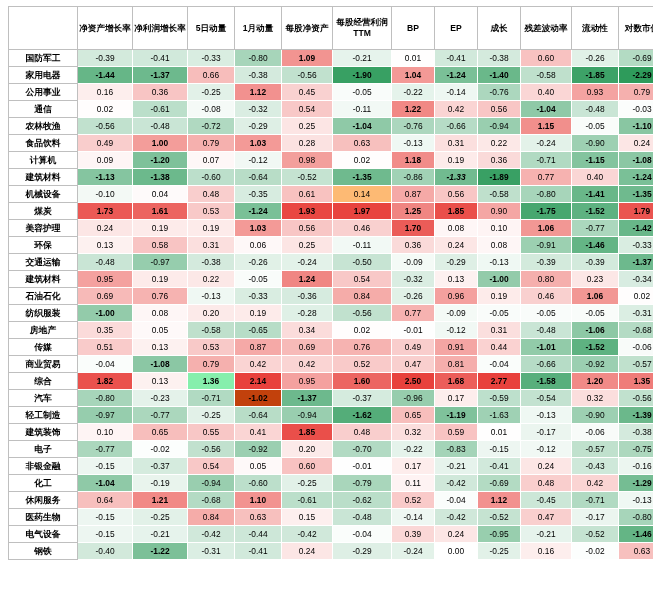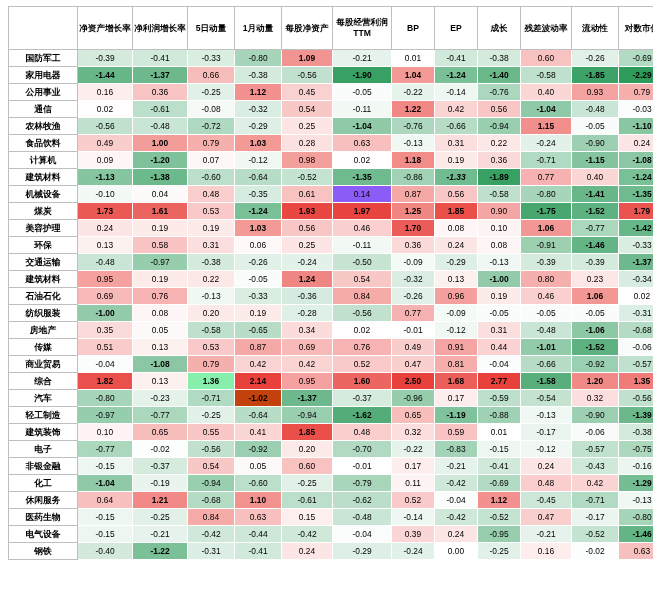--- a/index.html
+++ b/index.html
@@ -197,21 +197,21 @@
           <td class="val" style="background: rgb(250, 214, 213);">0.40</td>
           <td class="val" style="background: rgb(122, 192, 151); font-weight: bold;">-1.24</td>
         </tr>
         <tr>
           <td class="rowhead">机械设备</td>
           <td class="val" style="background: rgb(243, 249, 245);">-0.10</td>
           <td class="val" style="background: rgb(254, 250, 250);">0.04</td>
           <td class="val" style="background: rgb(249, 206, 205);">0.48</td>
           <td class="val" style="background: rgb(215, 236, 224);">-0.35</td>
           <td class="val" style="background: rgb(248, 194, 192);">0.61</td>
-          <td class="val" style="background: #8b5cf6;">0.14</td>
+          <td class="val" style="background: #fdba74;">0.14</td>
           <td class="val" style="background: rgb(245, 169, 167);">0.87</td>
           <td class="val" style="background: rgb(248, 198, 197);">0.56</td>
           <td class="val" style="background: rgb(191, 224, 204);">-0.58</td>
           <td class="val" style="background: rgb(167, 213, 186);">-0.80</td>
           <td class="val" style="background: rgb(105, 183, 137); font-weight: bold;">-1.41</td>
           <td class="val" style="background: rgb(111, 186, 142); font-weight: bold;">-1.35</td>
         </tr>
         <tr>
           <td class="rowhead">煤炭</td>
           <td class="val" style="background: rgb(235, 89, 85); font-weight: bold;">1.73</td>
@@ -395,21 +395,21 @@
         <tr>
           <td class="rowhead">轻工制造</td>
           <td class="val" style="background: rgb(150, 205, 173);">-0.97</td>
           <td class="val" style="background: rgb(171, 215, 189);">-0.77</td>
           <td class="val" style="background: rgb(226, 241, 232);">-0.25</td>
           <td class="val" style="background: rgb(184, 221, 199);">-0.64</td>
           <td class="val" style="background: rgb(153, 206, 175);">-0.94</td>
           <td class="val" style="background: rgb(84, 173, 121); font-weight: bold;">-1.62</td>
           <td class="val" style="background: rgb(247, 190, 188);">0.65</td>
           <td class="val" style="background: rgb(127, 194, 155); font-weight: bold;">-1.19</td>
-          <td class="val" style="background: rgb(159, 209, 180);">-0.88</td>
+          <td class="val" style="background: rgb(159, 209, 180);">-1.63</td>
           <td class="val" style="background: rgb(239, 248, 243);">-0.13</td>
           <td class="val" style="background: rgb(157, 208, 178);">-0.90</td>
           <td class="val" style="background: rgb(107, 184, 139); font-weight: bold;">-1.39</td>
         </tr>
         <tr>
           <td class="rowhead">建筑装饰</td>
           <td class="val" style="background: rgb(254, 244, 244);">0.10</td>
           <td class="val" style="background: rgb(247, 190, 188);">0.65</td>
           <td class="val" style="background: rgb(248, 199, 198);">0.55</td>
           <td class="val" style="background: rgb(250, 213, 212);">0.41</td>

